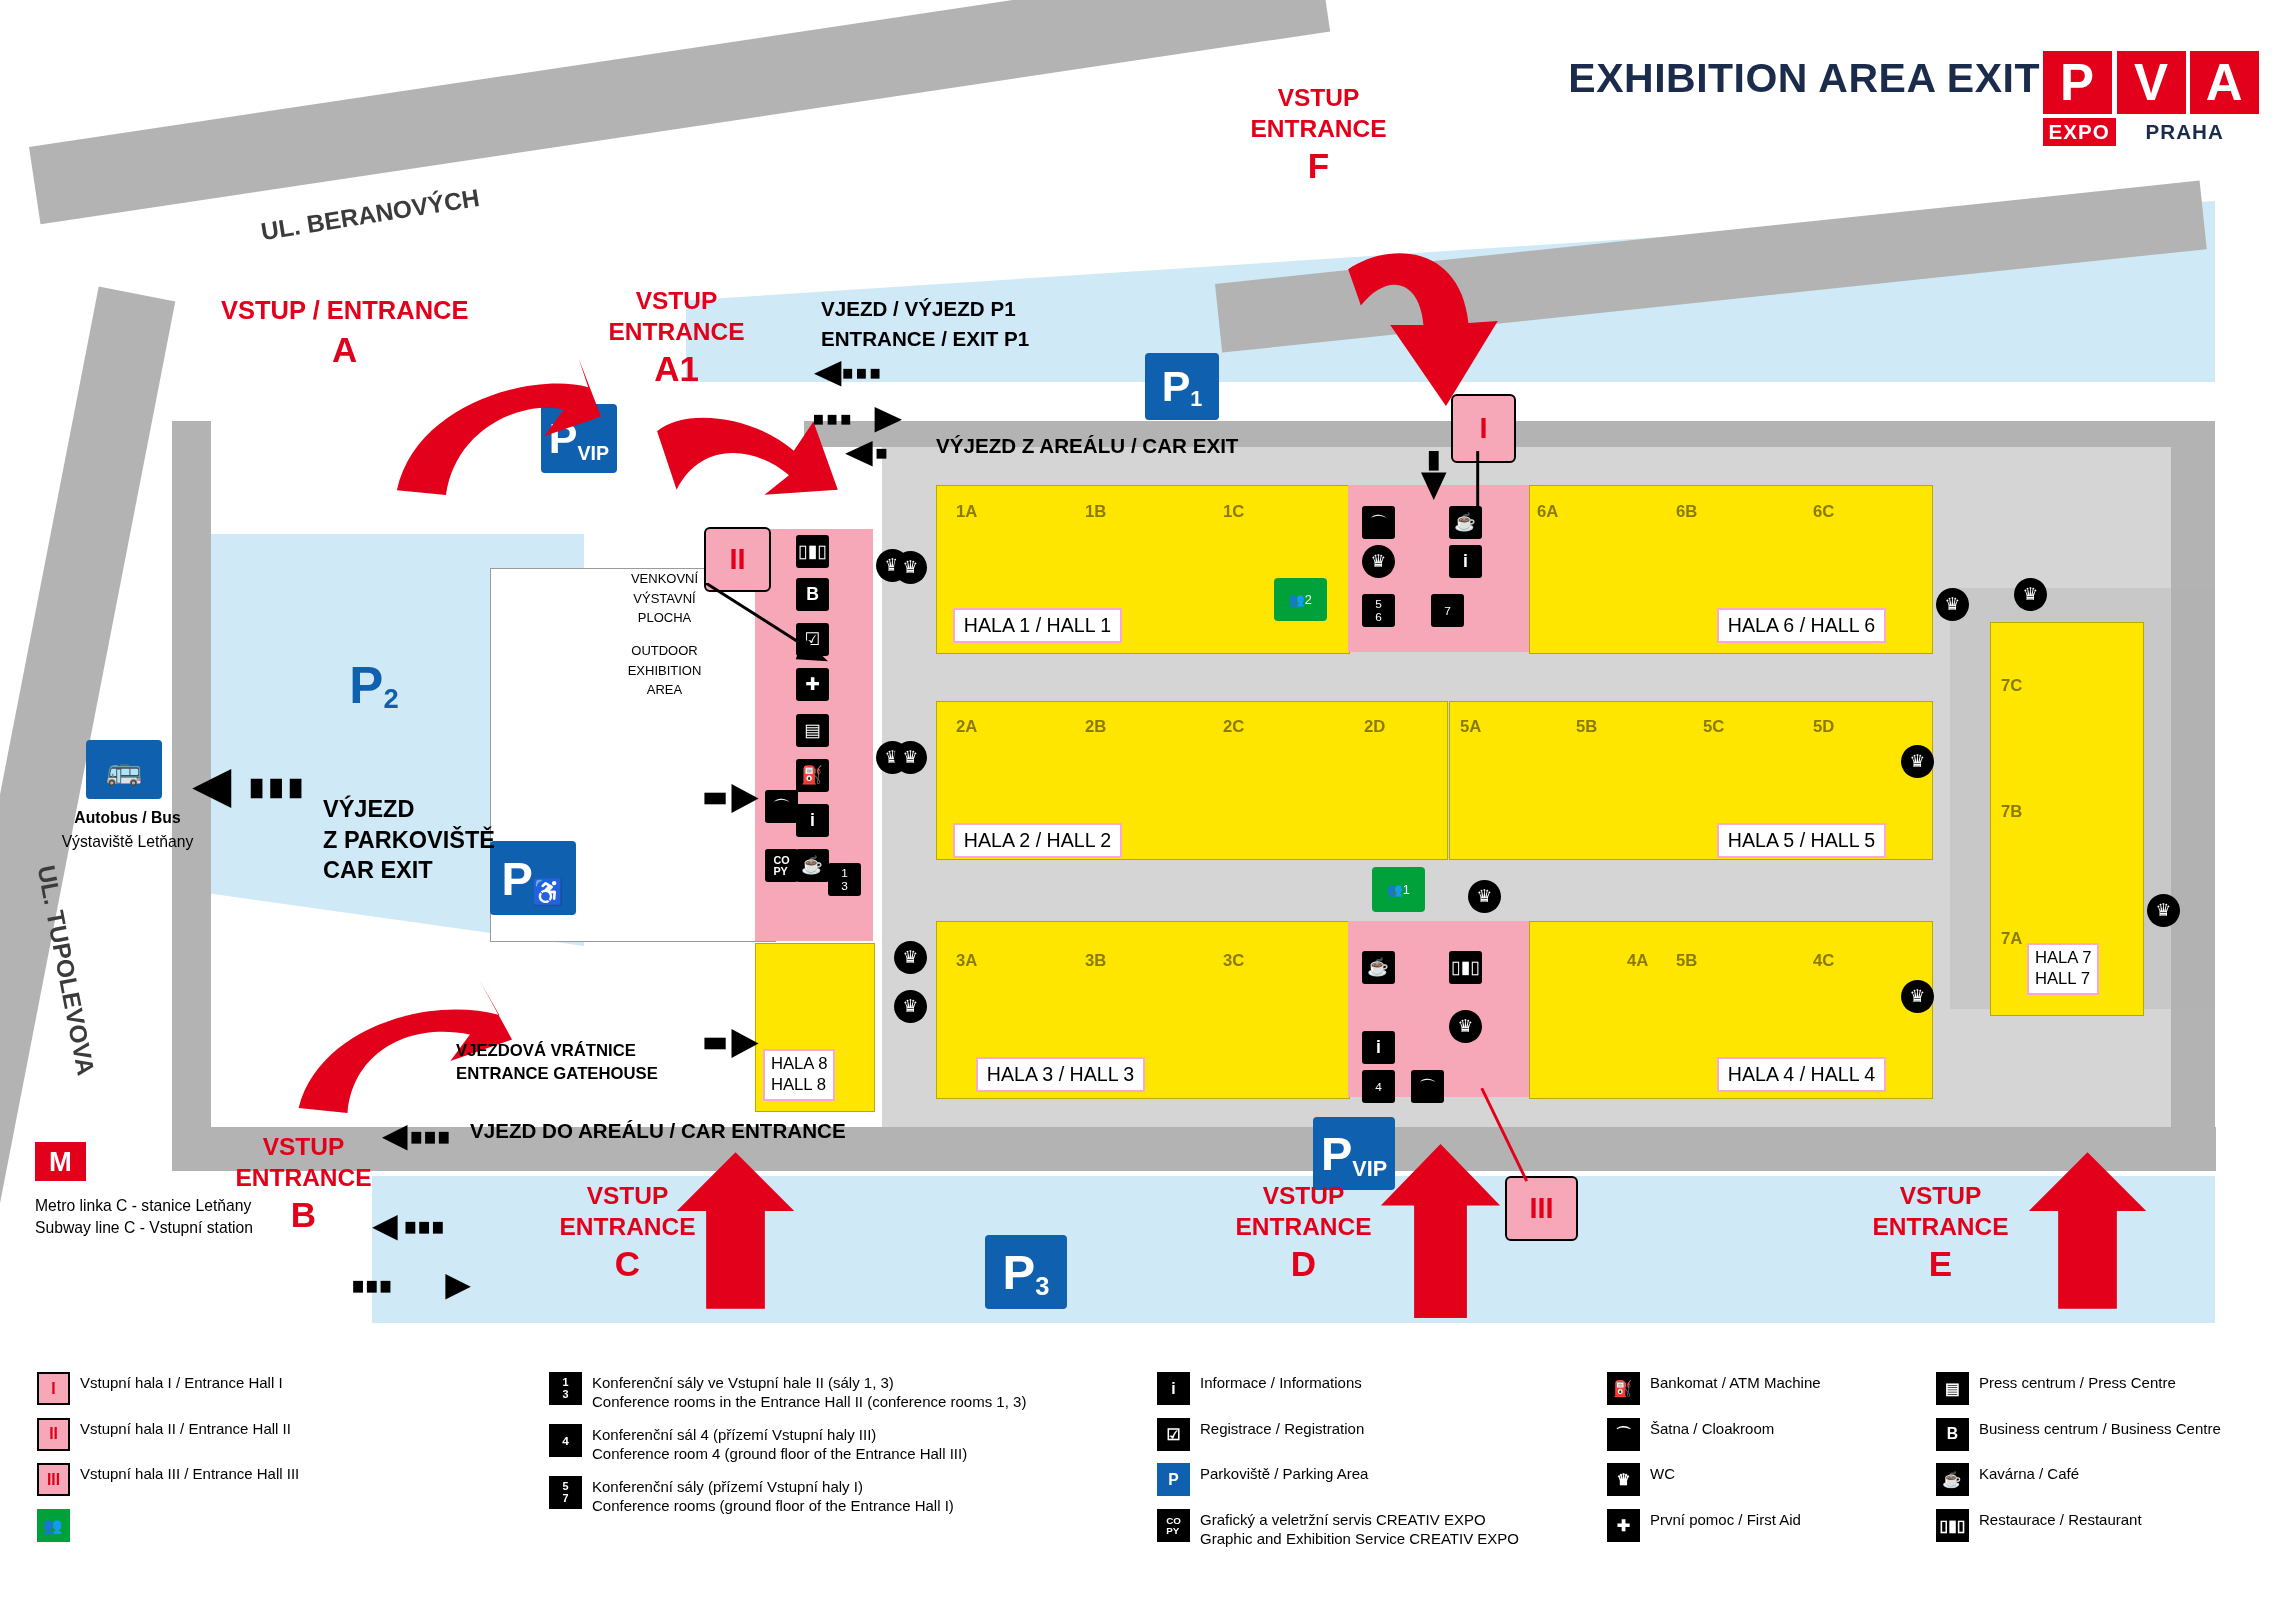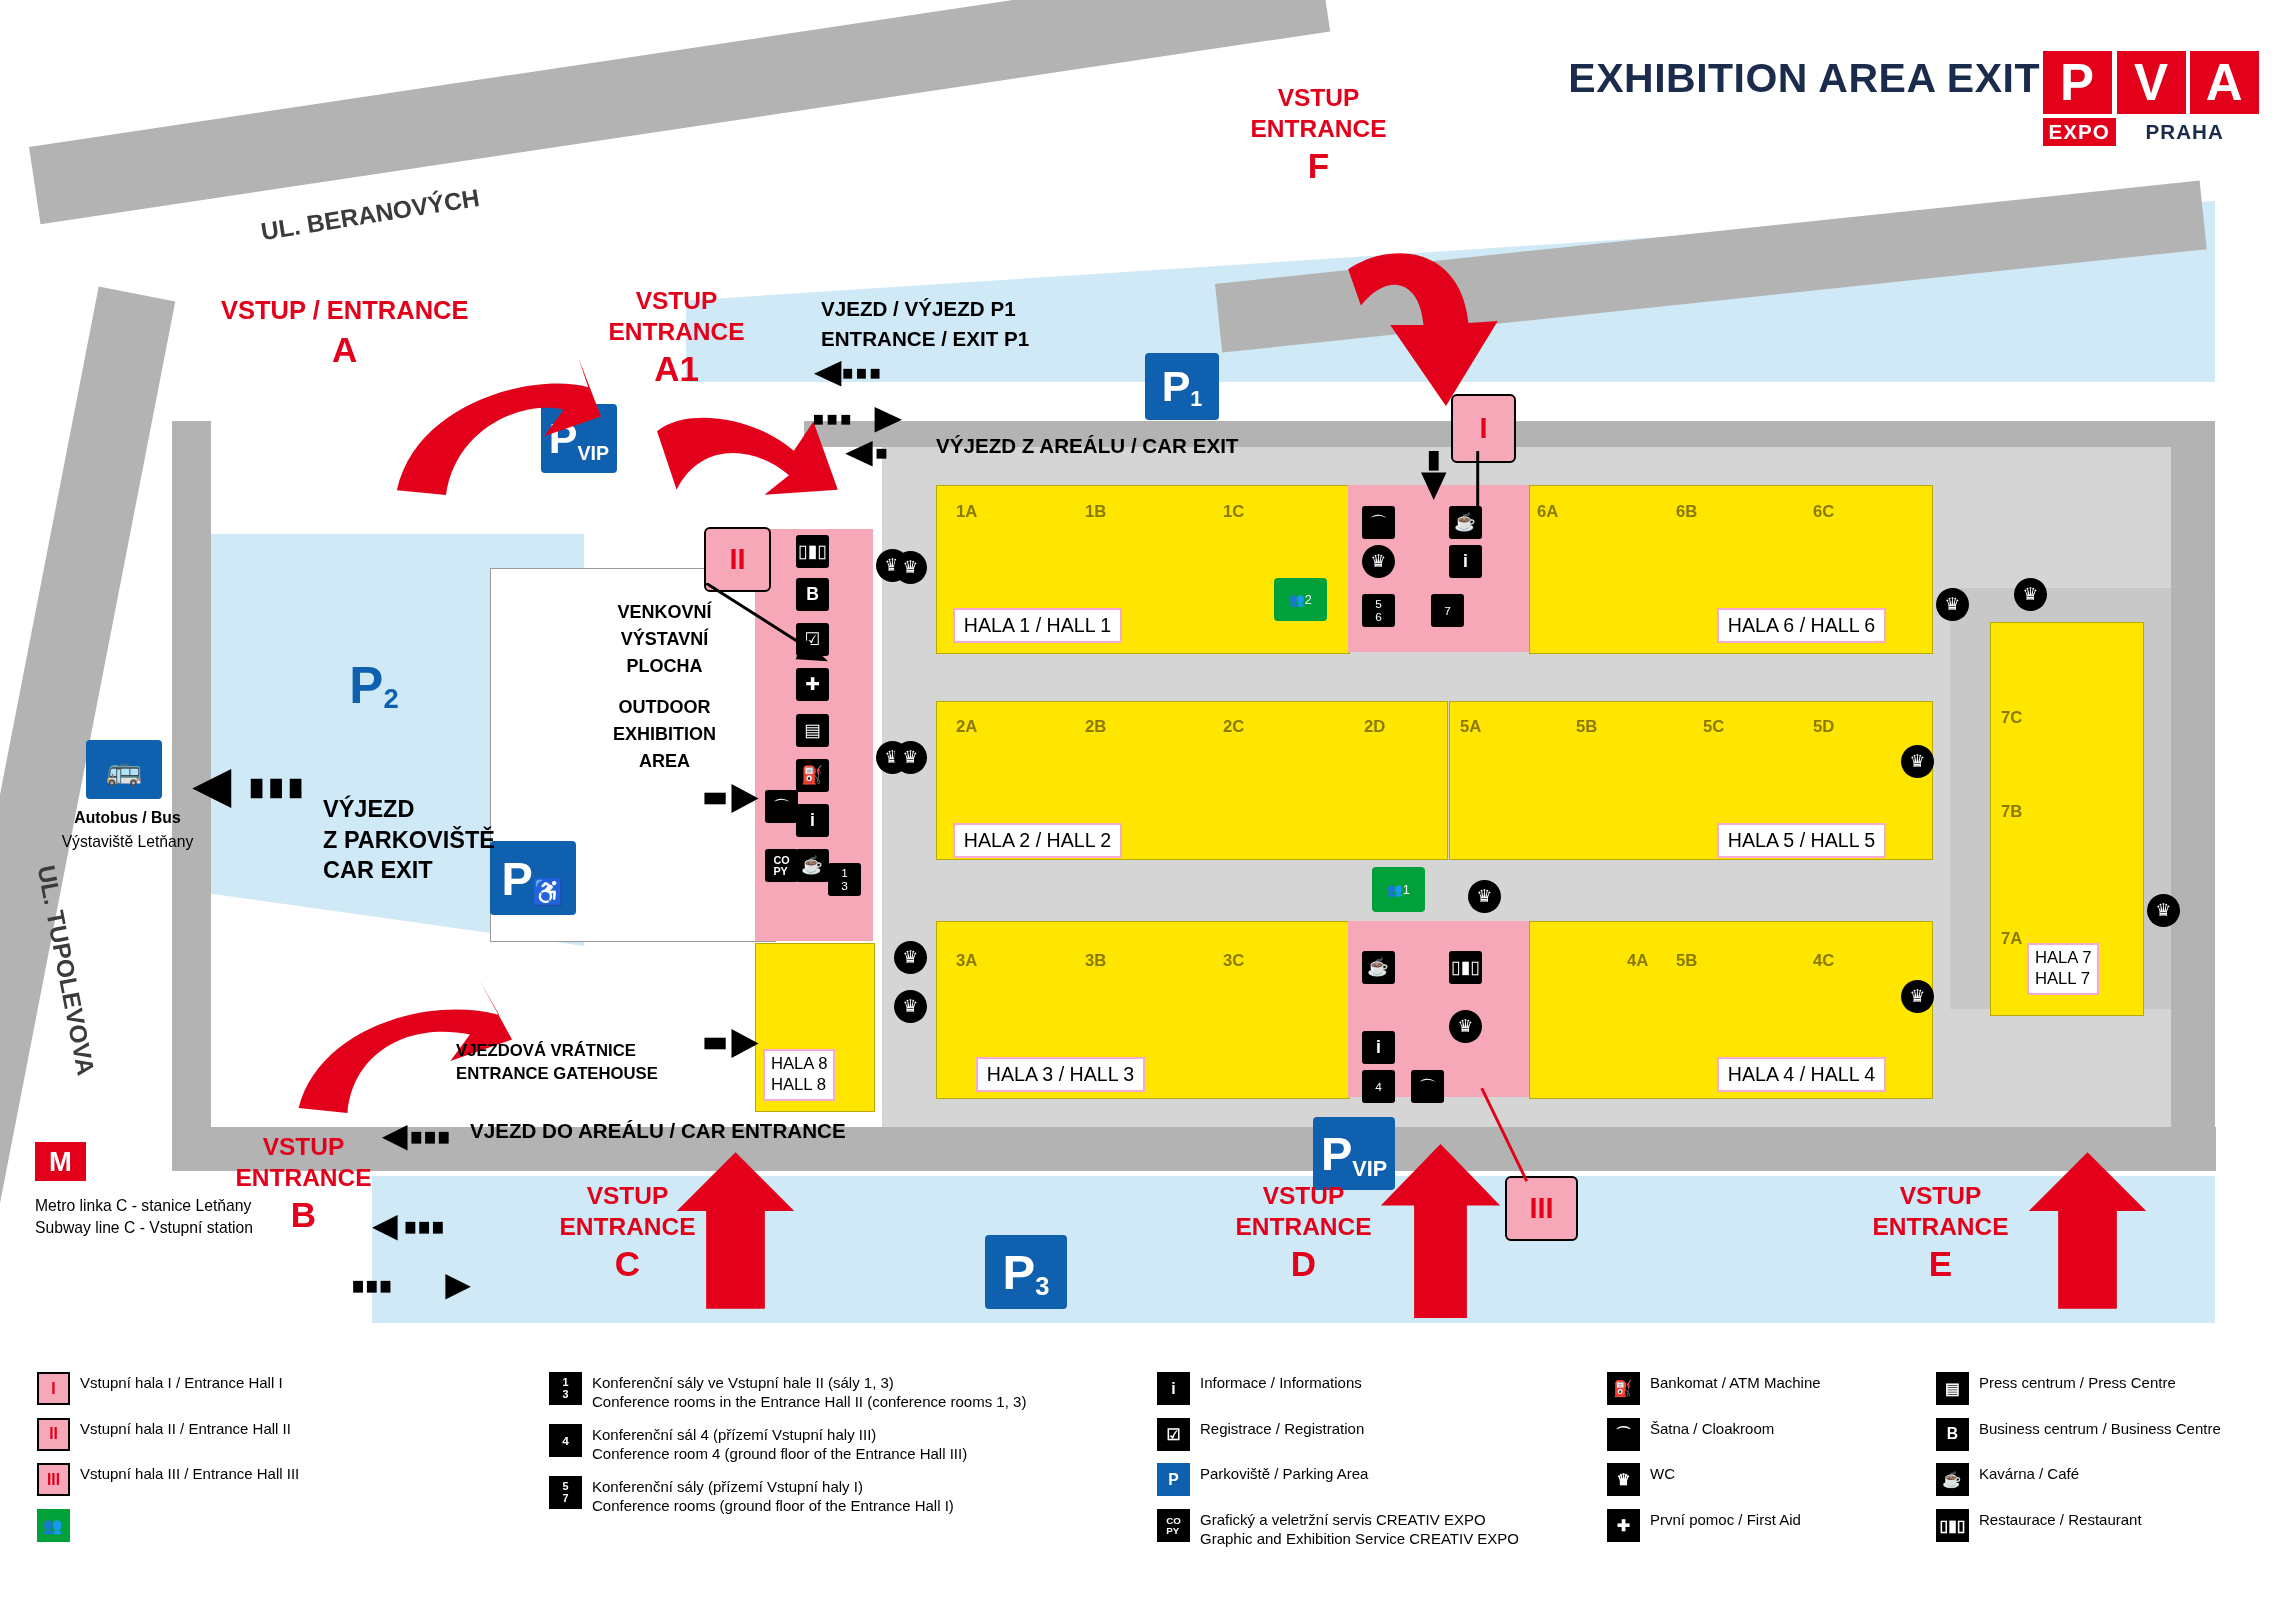--- a/index.html
+++ b/index.html
@@ -88,21 +88,21 @@
     <div class="road" style="left:98px;top:294px;width:78px;height:980px;transform:rotate(11deg);transform-origin:50% 0;"></div>
     <div class="road" style="left:172px;top:421px;width:39px;height:745px;"></div>
     <div class="road" style="left:172px;top:1127px;width:2044px;height:44px;"></div>
     <div class="road" style="left:2171px;top:421px;width:44px;height:745px;"></div>
     <div class="road" style="left:804px;top:421px;width:1411px;height:25.5px;"></div>
 
     <div class="road" style="left:882px;top:446px;width:1333px;height:686px;opacity:.55;"></div>
     <div class="road" style="left:1950px;top:588px;width:265px;height:421px;opacity:.35;"></div>
 
     <div class="whitebox" style="left:490px;top:568px;width:284px;height:372px;"></div>
-    <div class="abs" style="left:596px;top:599px;font-size:18px;font-weight:bold;line-height:1.5;text-align:center;width:137px;">
+    <div class="abs" style="left:596px;top:569px;font-size:13px;font-weight:normal;line-height:1.5;text-align:center;width:137px;">
       <div>VENKOVNÍ</div>
       <div>VÝSTAVNÍ</div>
       <div>PLOCHA</div>
       <div style="height:13.7px"></div>
       <div>OUTDOOR</div>
       <div>EXHIBITION</div>
       <div>AREA</div>
     </div>
 
     <div class="pinkblk" style="left:755px;top:529px;width:118px;height:412px;"></div>
@@ -201,21 +201,21 @@
     <div class="icon sq" style="left:1411px;top:1070px;background:#000;">⌒</div>
     <div class="icon sq" style="left:894px;top:941px;background:#000;border-radius:50%;">♛</div>
     <div class="icon sq" style="left:894px;top:990px;background:#000;border-radius:50%;">♛</div>
     <div class="icon sq" style="left:1901px;top:980px;background:#000;border-radius:50%;">♛</div>
 
     <div class="roman" style="left:1505px;top:1176px;width:69px;height:61px;">
       <span>III</span>
     </div>
 
     <div class="hall" style="left:1990px;top:622px;width:152px;height:392px;"></div>
-    <div class="sect" style="left:2001px;top:708px;">7C</div>
+    <div class="sect" style="left:2001px;top:676px;">7C</div>
     <div class="sect" style="left:2001px;top:802px;">7B</div>
     <div class="sect" style="left:2001px;top:929px;">7A</div>
     <div class="hall-label" style="left:2027px;top:943px;font-size:16.7px;line-height:1.25;padding:2.9px 5.9px;">
       <div>HALA 7</div>
       <div>HALL 7</div>
     </div>
     <div class="icon sq" style="left:2147px;top:894px;background:#000;border-radius:50%;">♛</div>
 
     <div class="pbadge" style="left:541px;top:404px;width:76px;height:69px;font-size:43px;">
       <span>P</span>

